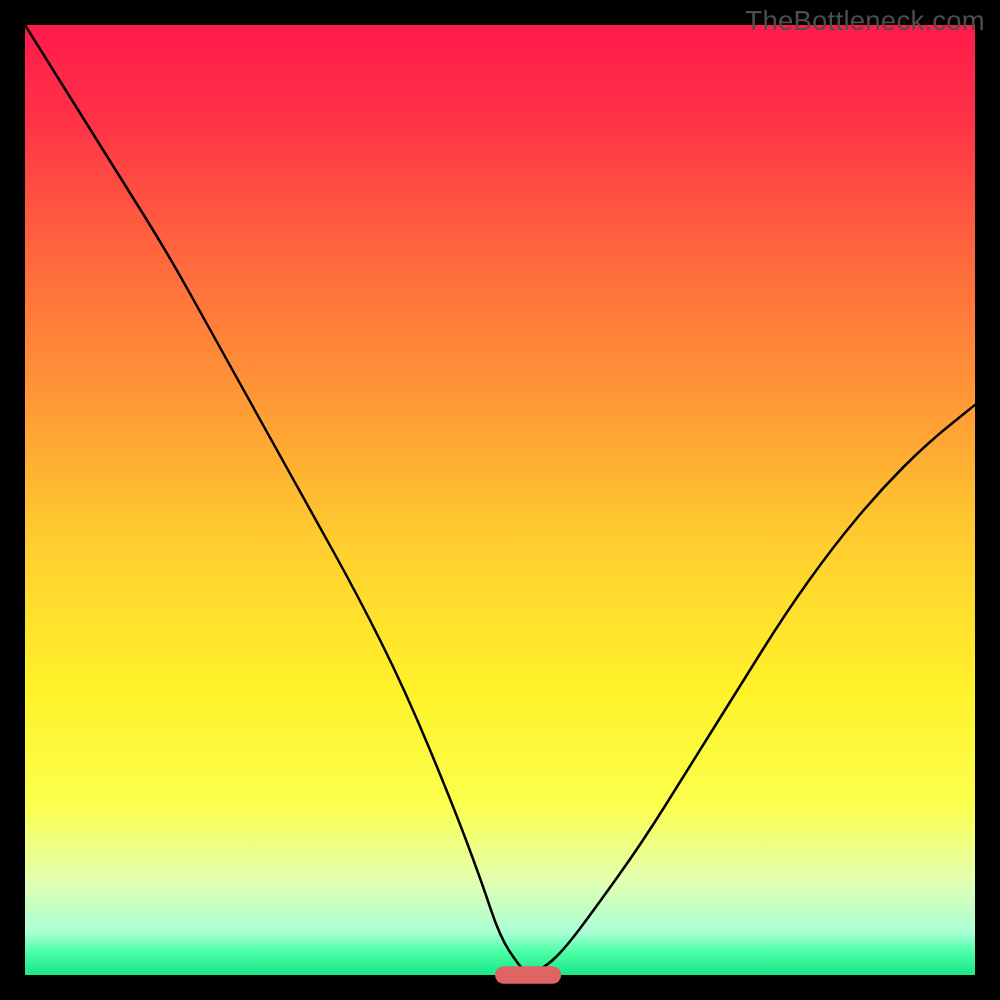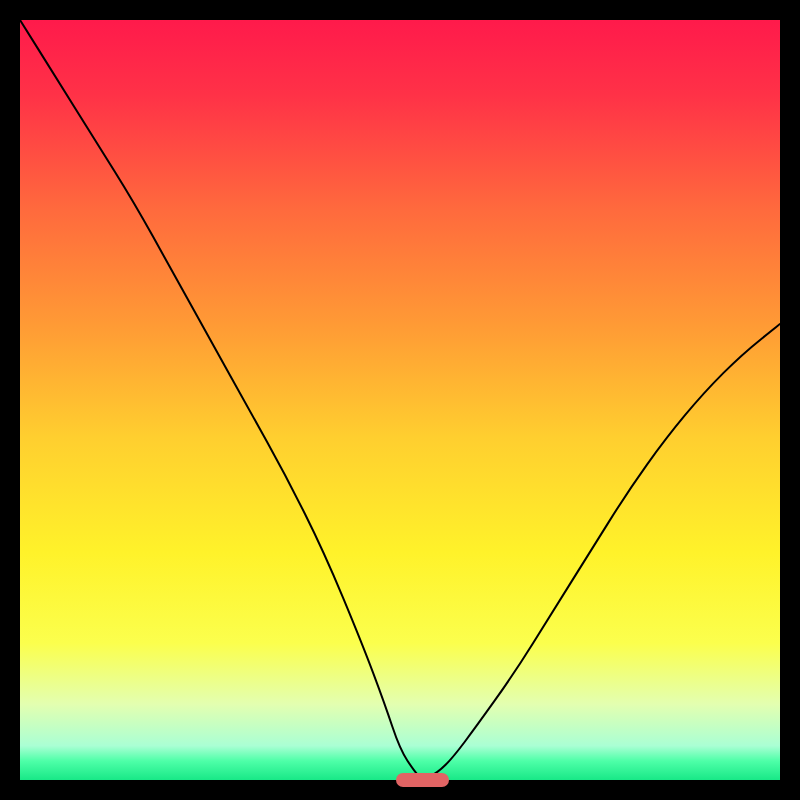--- a/index.html
+++ b/index.html
@@ -56,14 +56,15 @@
   <div class="plot-area" style="background: linear-gradient(rgb(255, 26, 75) 0%, rgb(255, 50, 71) 10%, rgb(255, 106, 61) 25%, rgb(255, 154, 53) 40%, rgb(255, 207, 47) 55%, rgb(255, 242, 42) 70%, rgb(251, 255, 77) 82%, rgb(227, 255, 176) 90%, rgb(170, 255, 212) 95.5%, rgb(78, 255, 168) 97.5%, rgb(24, 232, 135) 100%);">
 
     <svg class="curve" viewBox="0 0 760 760" preserveAspectRatio="none">
       <path id="curve-path" d="M 0.0 0.0 Q 0.0 0.0 19.0 30.4 Q 38.0 60.8 57.0 91.2 Q 76.0 121.6 95.0 152.0 Q 114.0 182.4 133.0 216.6 Q 152.0 250.8 171.0 285.0 Q 190.0 319.2 209.0 353.4 Q 228.0 387.6 247.0 421.8 Q 266.0 456.0 285.0 494.0 Q 304.0 532.0 323.0 577.6 Q 342.0 623.2 353.4 653.6 Q 364.8 684.0 372.4 706.8 Q 380.0 729.6 387.6 741.0 Q 395.2 752.4 399.0 756.2 Q 402.8 760.0 410.4 756.2 Q 418.0 752.4 425.6 744.8 Q 433.2 737.2 444.6 722.0 Q 456.0 706.8 475.0 680.2 Q 494.0 653.6 513.0 623.2 Q 532.0 592.8 551.0 562.4 Q 570.0 532.0 589.0 501.6 Q 608.0 471.2 627.0 444.6 Q 646.0 418.0 665.0 395.2 Q 684.0 372.4 703.0 353.4 Q 722.0 334.4 741.0 319.2 T 760.0 304.0" fill="none" stroke="#000000" stroke-width="2" stroke-linecap="round" stroke-linejoin="round"></path>
     </svg>
 
     <div class="marker" id="min-marker" style="left: 376.2px; width: 53.2px; bottom: -7px; background: rgb(225, 100, 100);"></div>
 
   </div>
 
+  <div class="watermark">TheBottleneck.com</div>
 
 </div>
 
 </body></html>

